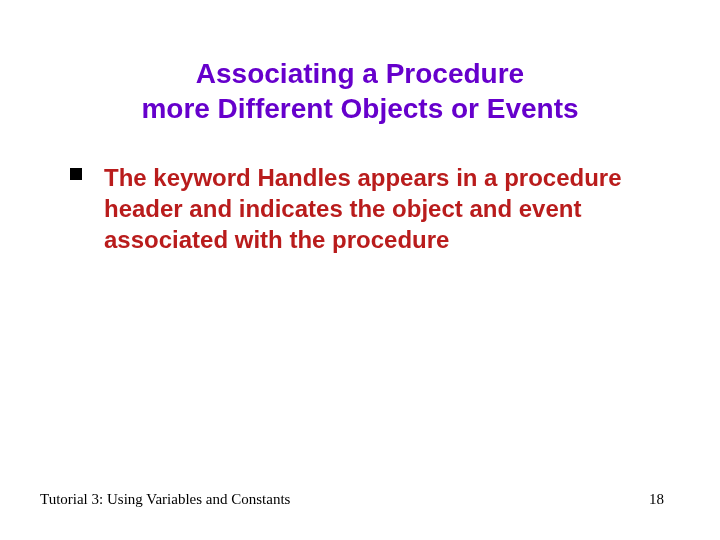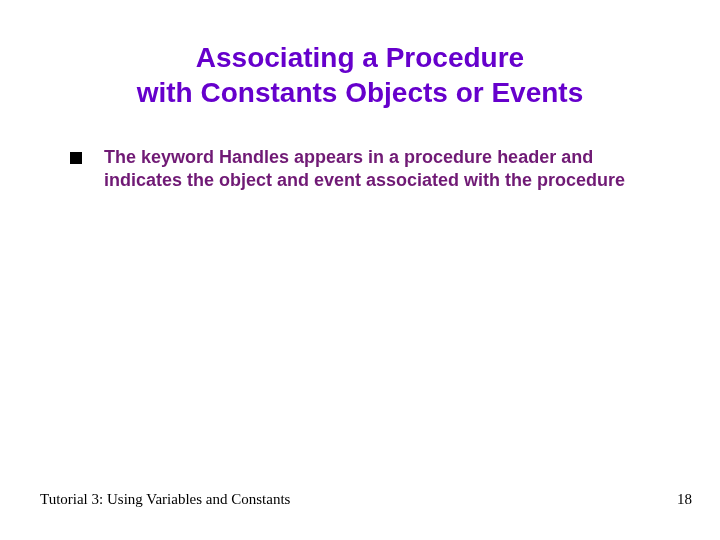--- a/index.html
+++ b/index.html
@@ -1,71 +1,71 @@
 <!DOCTYPE html>
 <html><head>
 <meta charset="utf-8">
 <style>
   * { margin: 0; padding: 0; box-sizing: border-box; }
   html, body { width: 720px; height: 540px; background: #fff; font-family: Arial, Helvetica, sans-serif; }
   .slide {
     width: 720px;
     height: 540px;
     position: relative;
-    padding: 40px 40px 0 40px;
+    padding: 56px 40px 0 40px;
   }
   .title {
     color: #6600cc;
     font-weight: bold;
     font-size: 28px;
     text-align: center;
     line-height: 1.25;
     margin-bottom: 36px;
     padding: 0 30px;
   }
   .bullets {
     list-style: none;
     padding: 0 30px 0 30px;
   }
   .bullets li {
     position: relative;
-    color: #701a75;
+    color: #b91c1c;
     font-weight: bold;
-    font-size: 18px;
+    font-size: 24px;
     line-height: 1.3;
     padding-left: 34px;
     margin-bottom: 30px;
   }
   .bullets li .marker {
     position: absolute;
     left: 0;
     top: 6px;
     width: 12px;
     height: 12px;
     background: #000;
   }
   .footer {
     position: absolute;
     bottom: 32px;
     left: 40px;
-    right: 28px;
+    right: 56px;
     display: flex;
     justify-content: space-between;
     font-family: "Times New Roman", Times, serif;
     font-size: 15px;
     color: #000;
   }
 </style>
 </head>
 <body>
 
 <div class="slide">
   <div class="title">
     <span>Associating a Procedure</span><br>
-    <span>with Constants Objects or Events</span>
+    <span>more Different Objects or Events</span>
   </div>
 
   <ul class="bullets">
     <li>
       <span class="marker"></span>
       <span>The keyword Handles appears in a procedure header and indicates the object and event associated with the procedure</span>
     </li>
   </ul>
 
   <div class="footer">

